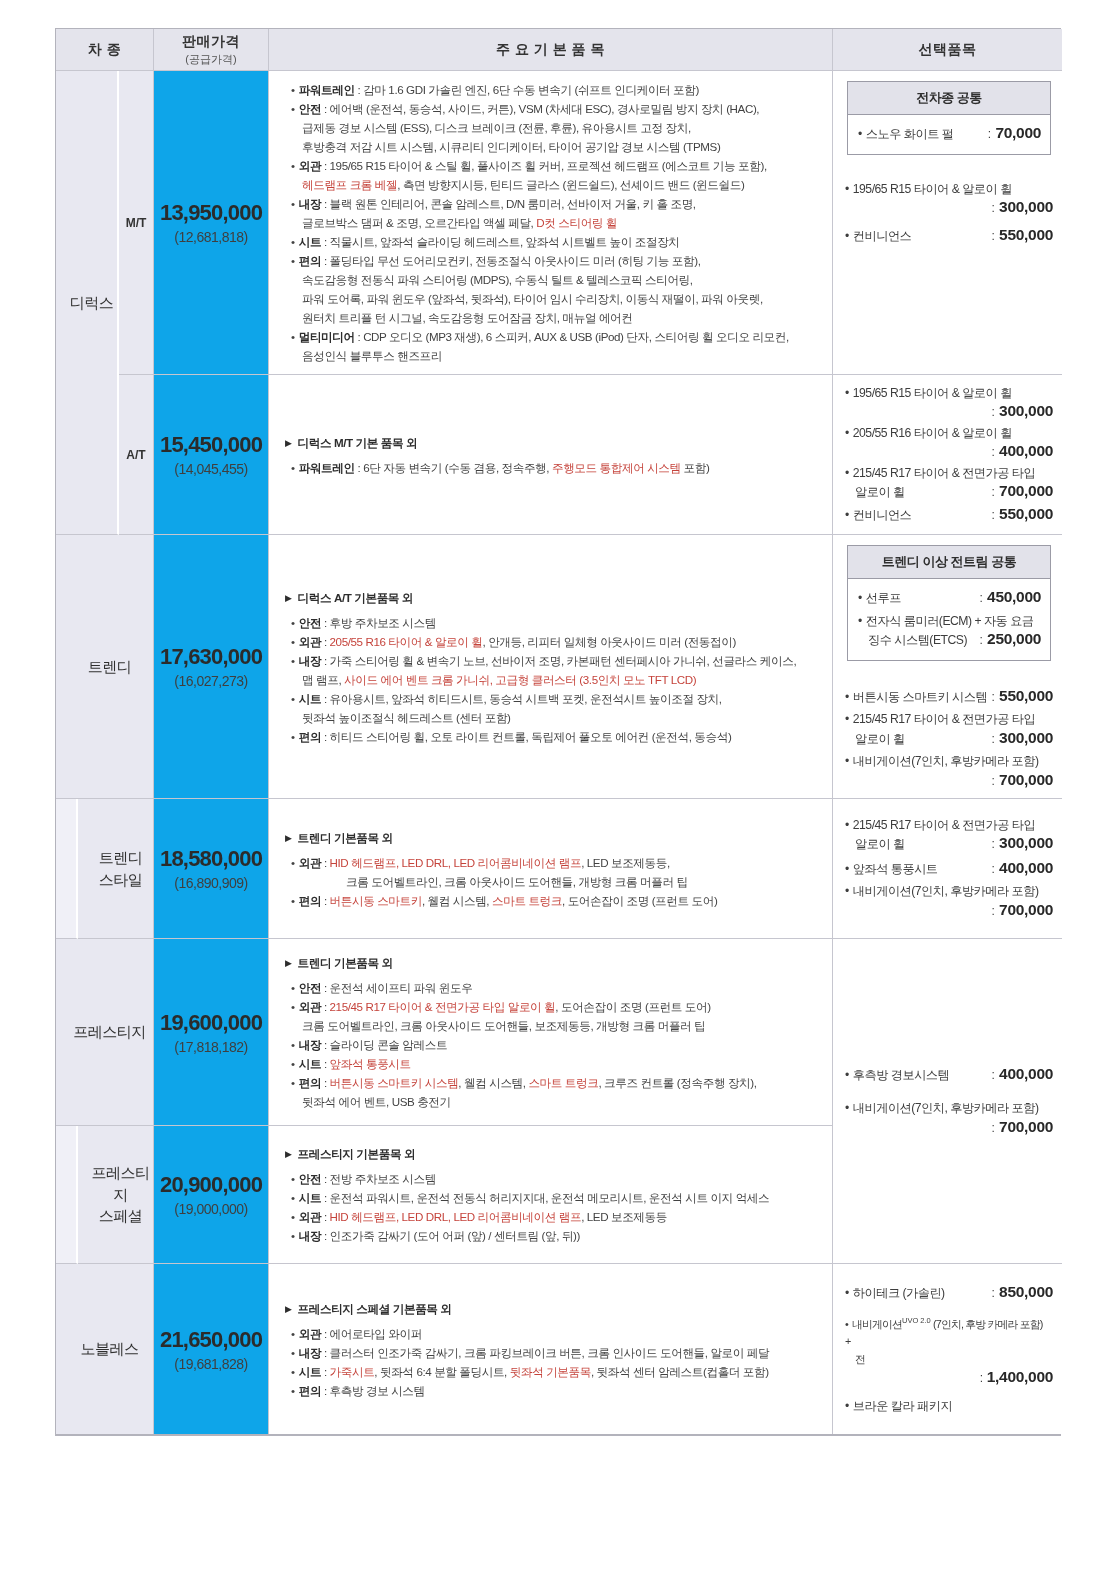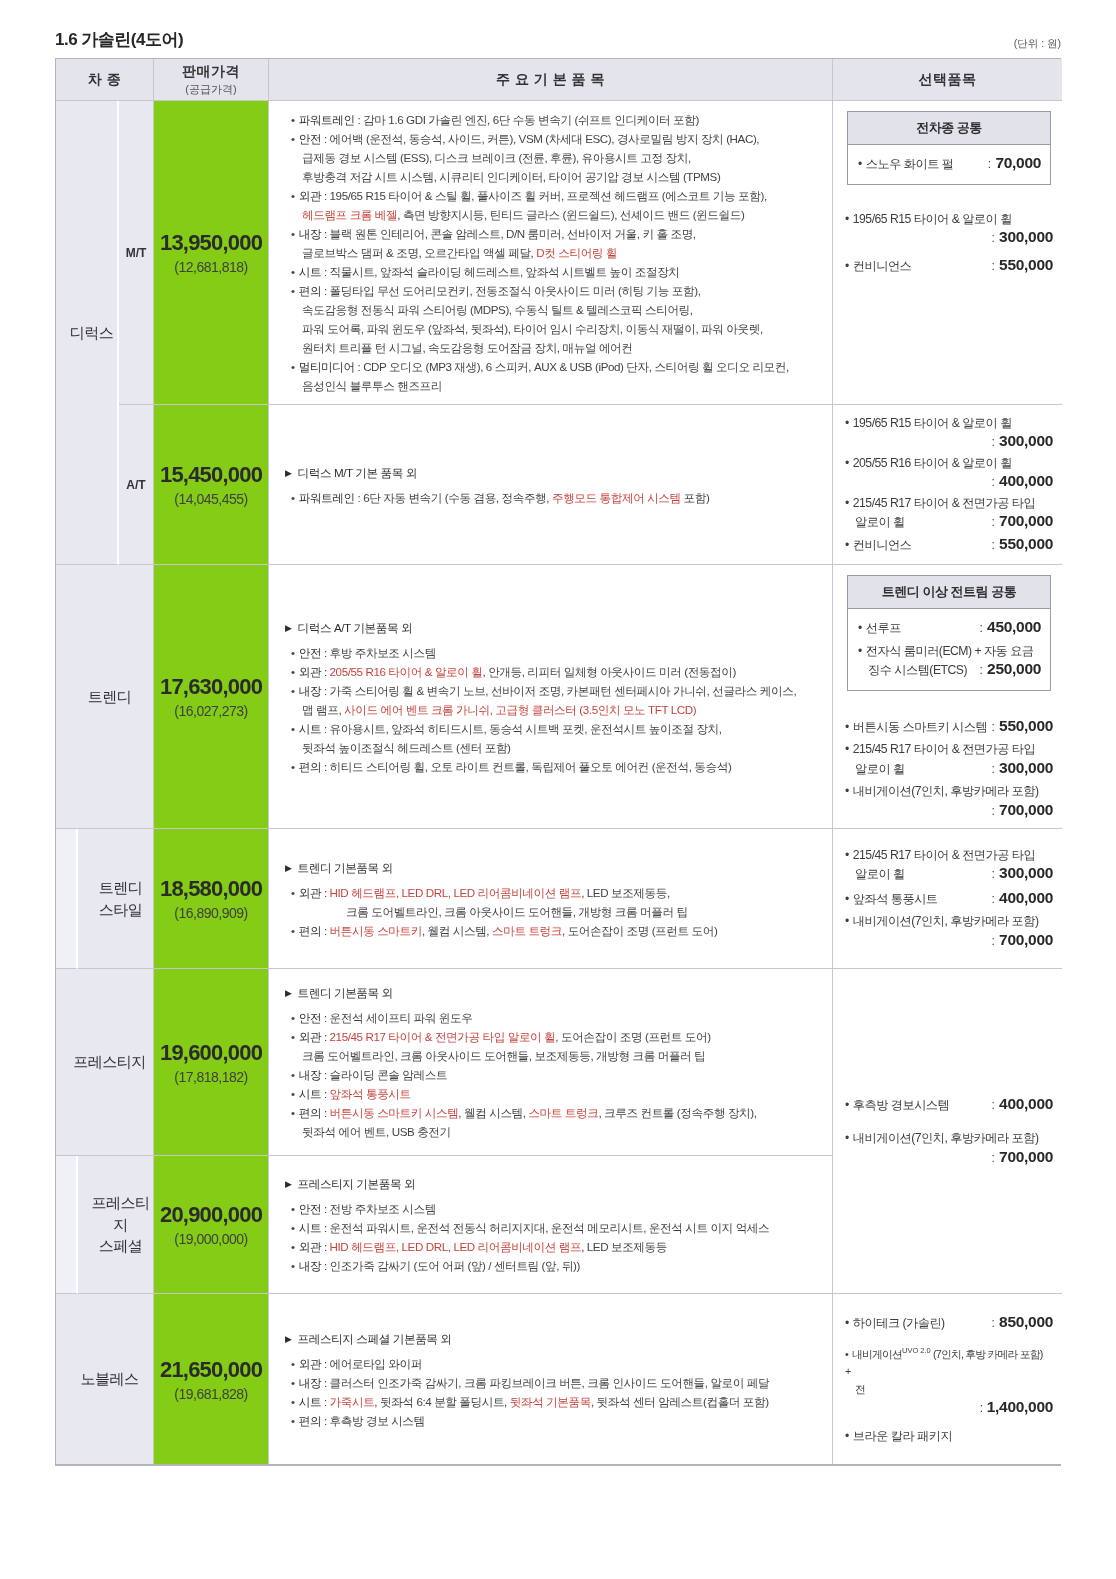--- a/index.html
+++ b/index.html
@@ -14,32 +14,32 @@
   td,th{box-sizing:border-box;border-right:1px solid #c6c6cf;border-bottom:1px solid #c6c6cf;padding:0;vertical-align:middle;}
   thead th{background:#e4e4ec;font-size:14px;font-weight:700;color:#333;height:42px;text-align:center;letter-spacing:0.5px;}
   thead th:last-child{border-right:none;}
   th .s{display:block;font-size:11px;font-weight:400;color:#555;margin-top:1px;letter-spacing:0;}
   tr:last-child td{border-bottom:none;}
   .td-label{background:#e8e8f1;text-align:center;font-size:15px;color:#2f2f2f;letter-spacing:-0.5px;}
   .td-label .lbl-line{line-height:1.45;padding-left:10px;}
   .td-trim-main{border-right:2px solid #fff;}
   .td-strip{background:#f0f0f7;border-right:2px solid #fff;}
   .td-sub{background:#e8e8f1;text-align:center;font-size:12px;font-weight:700;color:#333;}
-  .td-price{background:#84cc16;text-align:center;}
+  .td-price{background:#0ea5e9;text-align:center;}
   .price-main{font-size:22px;font-weight:600;color:#2b2b2b;letter-spacing:-0.8px;}
   .price-sub{font-size:14px;color:#3f3f3f;margin-top:3px;letter-spacing:-0.5px;}
   .td-feat{background:#fff;}
   .f-wrap{padding:9px 10px 9px 14px;overflow:hidden;}
   .f-line{font-size:11.6px;line-height:19px;color:#424242;letter-spacing:-0.4px;padding-left:8px;}
   .f-ind1{padding-left:19px;}
   .f-ind2{padding-left:63px;}
   .f-arrowline{font-weight:700;color:#2d2d2d;margin-bottom:5px;padding-left:2px;}
   .f-amark{font-size:9px;margin-right:6px;vertical-align:1px;color:#2d2d2d;}
   .f-dmark{margin-right:4px;color:#424242;}
-  .f-lead{font-weight:400;color:#2d2d2d;text-align:right;}
+  .f-lead{font-weight:700;color:#2d2d2d;text-align:right;}
   .f-red{color:#c5433b;}
   .td-opt{background:#fff;border-right:none;}
   .v-top{vertical-align:top;}
   .opt-wrap{padding:8px 9px 8px 12px;display:flex;flex-direction:column;}
   .opt-box{border:1px solid #9b9ba6;background:#fff;margin:2px 2px 26px 2px;}
   .opt-box-title{background:#e2e2ea;border-bottom:1px solid #9b9ba6;text-align:center;font-weight:700;font-size:13px;color:#2e2e2e;padding:7px 16px;letter-spacing:-0.5px;}
   .opt-box-body{padding:9px 9px 10px 10px;display:flex;flex-direction:column;row-gap:5px;}
   .opt-items{display:flex;flex-direction:column;row-gap:5px;gap:12px;}
   .opt-item{}
   .opt-line{display:flex;justify-content:space-between;align-items:baseline;font-size:12.2px;line-height:17.5px;color:#3d3d3d;letter-spacing:-0.5px;}
@@ -50,24 +50,20 @@
   .opt-pr{white-space:nowrap;}
   .opt-colon{font-size:12px;color:#3d3d3d;margin-right:2px;}
   .opt-num{font-size:15.5px;font-weight:600;color:#282828;letter-spacing:-0.3px;}
   .opt-small .opt-line{font-size:10.8px;letter-spacing:-0.8px;}
   .opt-sup{font-size:7.5px;letter-spacing:0;}
 </style>
 </head>
 <body>
 
 <div class="page">
-  <div class="sub-row">
-    <div class="k-sub">1.6 가솔린(4도어)</div>
-    <div class="k-unit">(단위 : 원)</div>
-  </div>
   <div class="tbl-wrap">
     <table>
       <colgroup>
         <col style="width:22px">
           <col style="width:41px">
           <col style="width:35px">
         <col style="width:115px">
           <col style="width:564px">
           <col style="width:229px">
       </colgroup>

